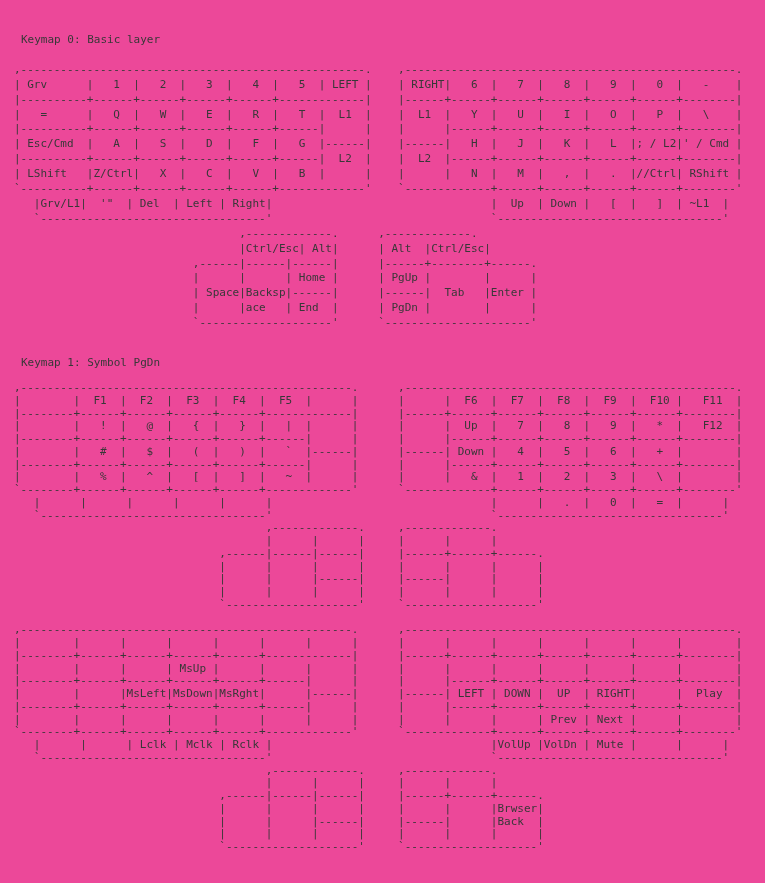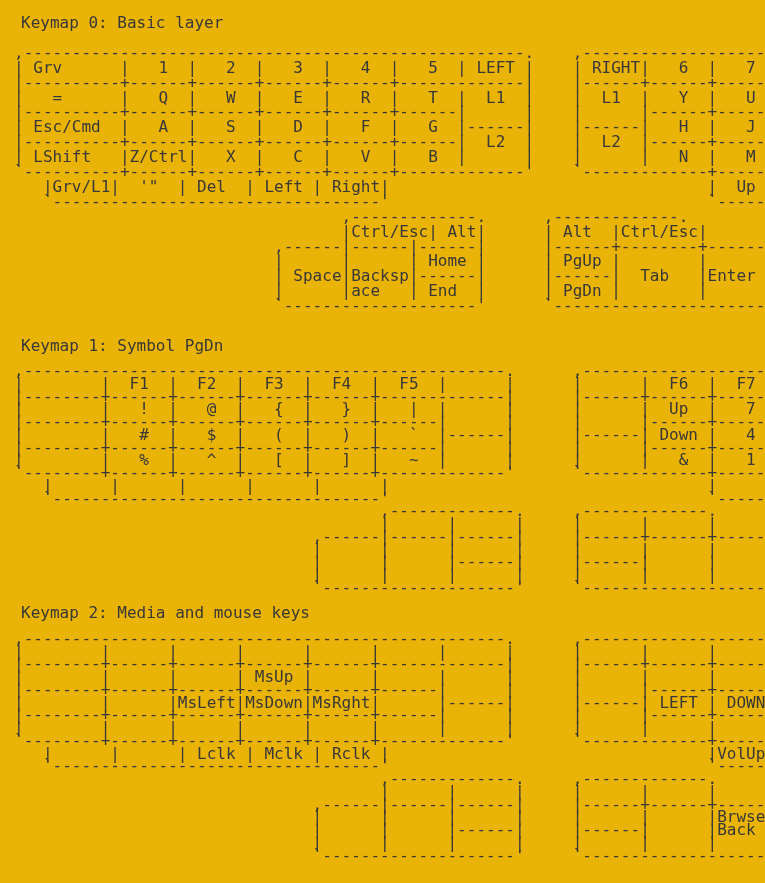--- a/index.html
+++ b/index.html
@@ -1,26 +1,26 @@
 <!DOCTYPE html>
 <html><head>
 <meta charset="utf-8">
 <style>
   html, body { margin: 0; padding: 0; background: #ffffff; }
   .doc {
     position: relative;
     width: 765px;
     height: 883px;
     box-sizing: border-box;
-    padding: 16px 6px 10px 14px;
+    padding: 33px 6px 10px 14px;
     overflow: hidden;
-    background: #eab308;
+    background: #ec4899;
     color: #383838;
     font-family: "DejaVu Sans Mono", "Liberation Mono", monospace;
-    font-size: 16px;
+    font-size: 11px;
   }
   .keymap-section { display: block; }
   .keymap-title { white-space: pre; margin: 0 0 0 7px; }
   .keymap-art { margin: 0; font: inherit; white-space: pre; }
   .s0 { line-height: 14.9px; }
   .s0 .keymap-title { margin-bottom: 14.9px; }
   .s1, .s2 { line-height: 12.75px; }
   .s1 .keymap-title, .s2 .keymap-title { margin-bottom: 12.75px; }
   .s1 { margin-top: 25.5px; }
   .s2 { margin-top: 12.75px; }
@@ -68,21 +68,20 @@
                                       ,-------------.     ,-------------.
                                       |      |      |     |      |      |
                                ,------|------|------|     |------+------+------.
                                |      |      |      |     |      |      |      |
                                |      |      |------|     |------|      |      |
                                |      |      |      |     |      |      |      |
                                `--------------------'     `--------------------'</pre>
   </section>
 
   <section class="keymap-section s2">
-    <div class="keymap-title">Keymap 2: Media and mouse keys</div>
     <pre class="keymap-art">,--------------------------------------------------.      ,--------------------------------------------------.
 |        |      |      |      |      |      |      |      |      |      |      |      |      |      |        |
 |--------+------+------+------+------+-------------|      |------+------+------+------+------+------+--------|
 |        |      |      | MsUp |      |      |      |      |      |      |      |      |      |      |        |
 |--------+------+------+------+------+------|      |      |      |------+------+------+------+------+--------|
 |        |      |MsLeft|MsDown|MsRght|      |------|      |------| LEFT | DOWN |  UP  | RIGHT|      |  Play  |
 |--------+------+------+------+------+------|      |      |      |------+------+------+------+------+--------|
 |        |      |      |      |      |      |      |      |      |      |      | Prev | Next |      |        |
 `--------+------+------+------+------+-------------'      `-------------+------+------+------+------+--------'
    |      |      | Lclk | Mclk | Rclk |                                 |VolUp |VolDn | Mute |      |      |

